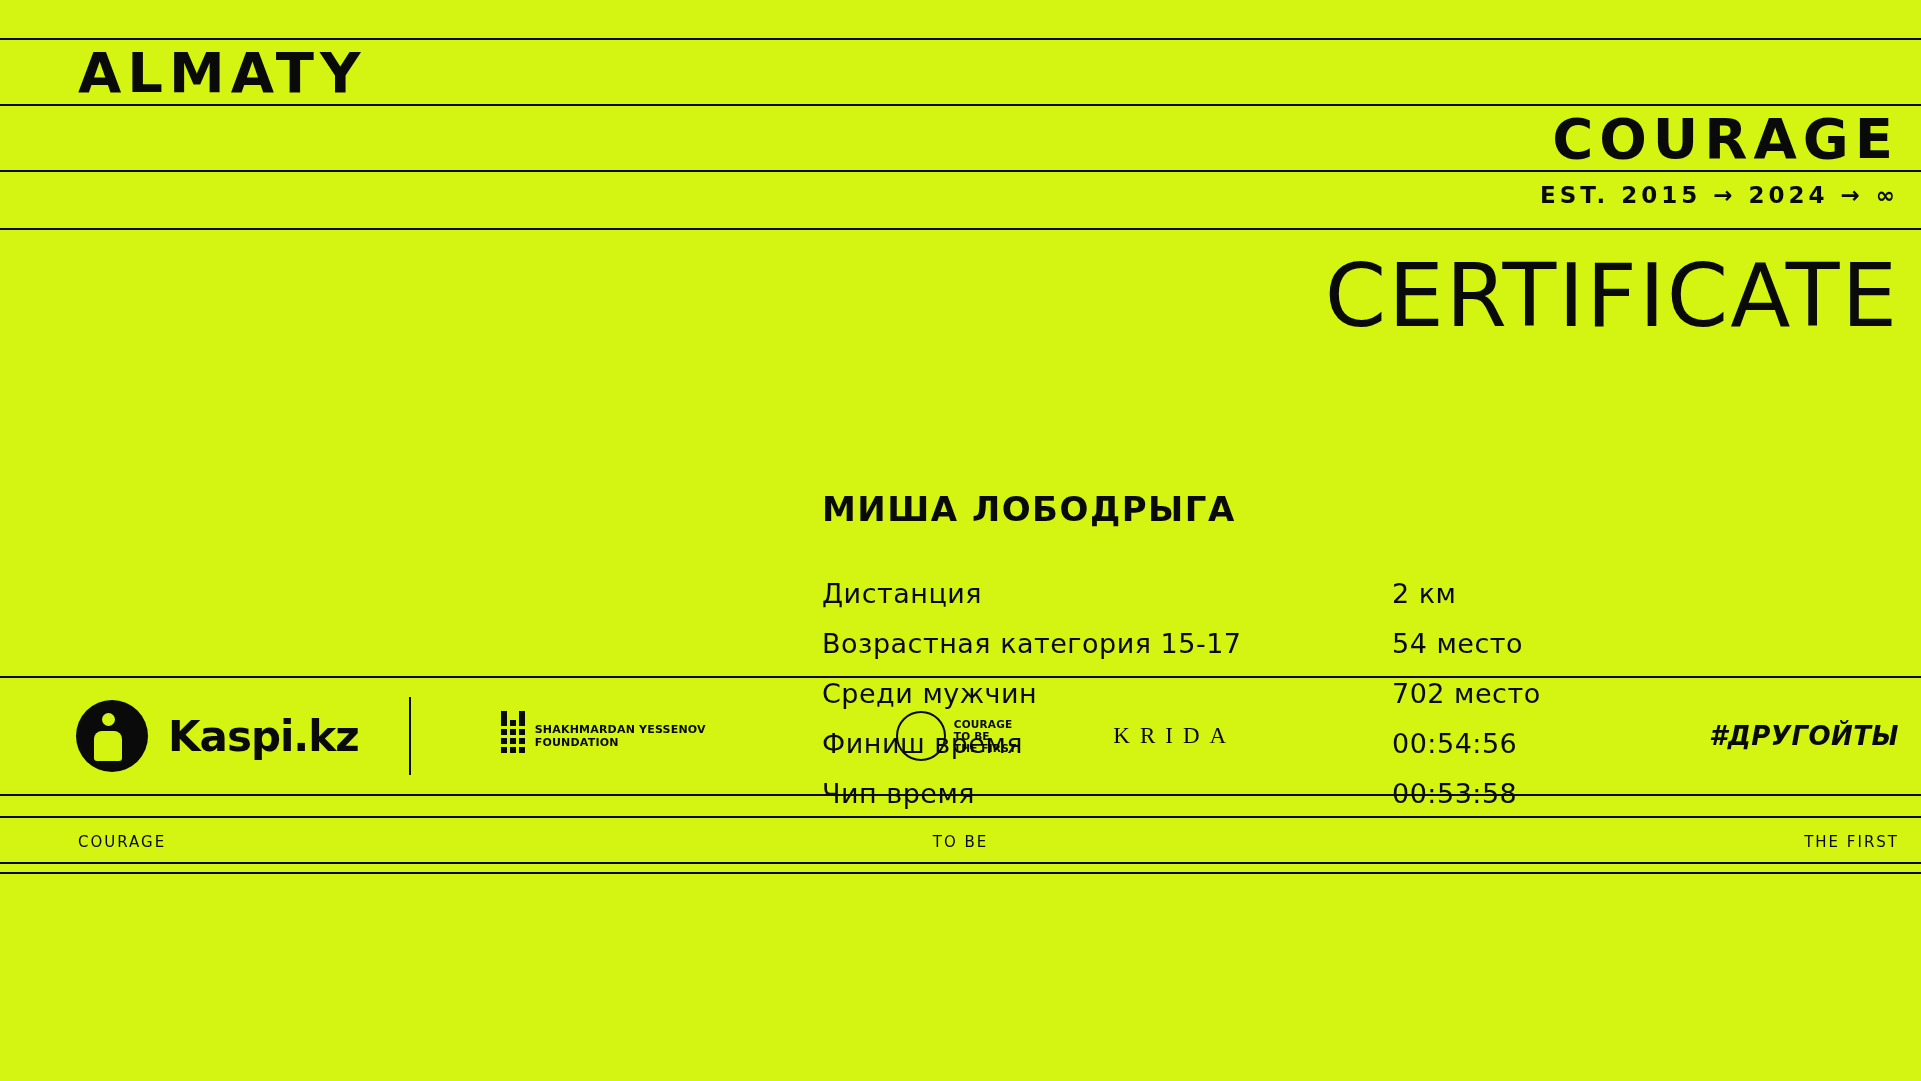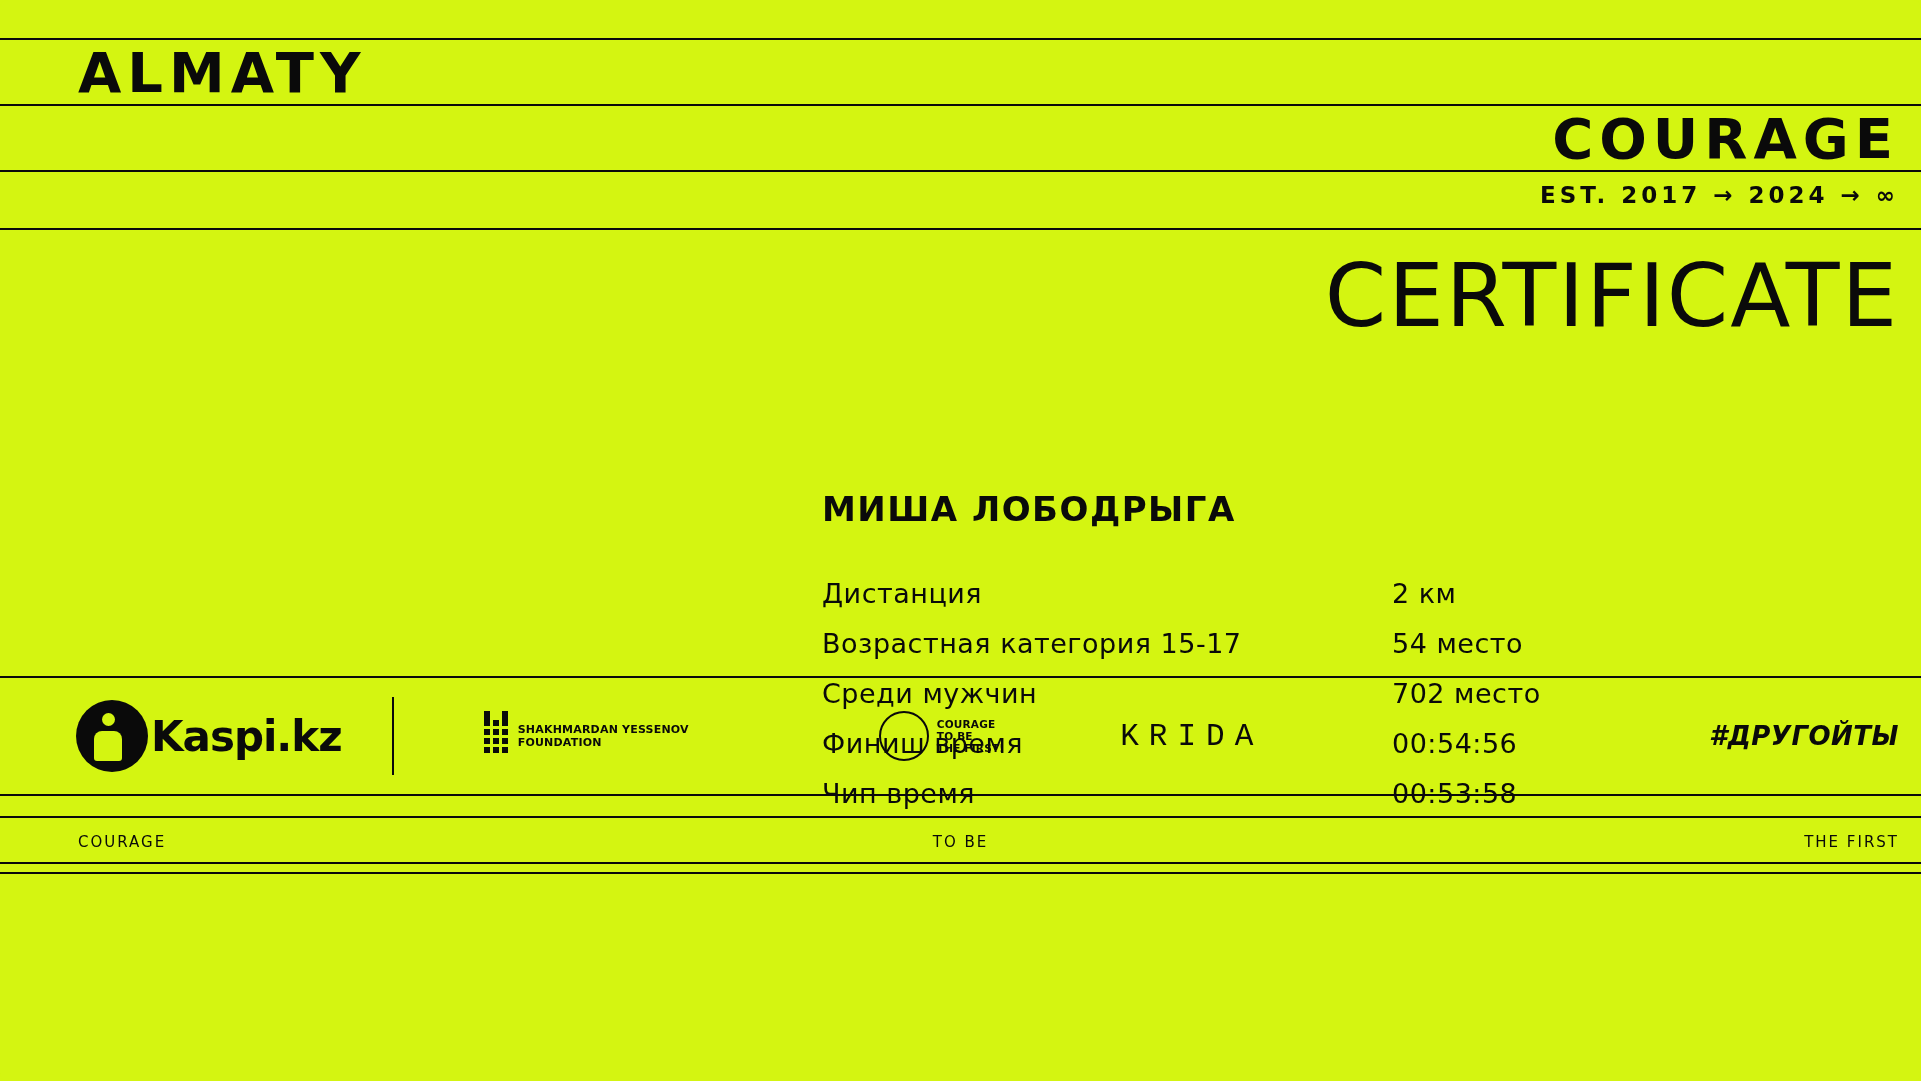--- a/index.html
+++ b/index.html
@@ -133,21 +133,21 @@
     display: flex;
     align-items: center;
     justify-content: center;
   }
 
   
   .kaspi {
     margin-left: 76px;
     display: flex;
     align-items: center;
-    gap: 3px;
+    gap: 20px;
   }
   .kaspi-mark {
     width: 72px;
     height: 72px;
     border-radius: 50%;
     background: #0a0a0a;
     position: relative;
   }
   .kaspi-mark::before {
     content: "";
@@ -230,25 +230,25 @@
   .cfund-text {
     font-size: 10.5px;
     font-weight: 700;
     line-height: 12px;
     letter-spacing: 0.2px;
     font-family: "DejaVu Sans", sans-serif;
   }
 
   
   .krida {
-    margin-left: 116px;
-    font-size: 31px;
+    margin-left: 92px;
+    font-size: 23px;
     font-weight: 500;
     letter-spacing: 10px;
-    font-family: Liberation Mono, monospace;
+    font-family: Liberation Serif, serif;
   }
 
   
   .drugoyty {
     position: absolute;
     right: 22px;
     font-size: 26px;
     font-weight: 700;
     font-style: italic;
     letter-spacing: 0.5px;
@@ -285,21 +285,21 @@
   <div class="rule r3"></div>
   <div class="rule r4"></div>
   <div class="rule r5"></div>
   <div class="rule r6"></div>
   <div class="rule r7"></div>
   <div class="rule r8"></div>
   <div class="rule r9"></div>
 
   <div class="almaty">ALMATY</div>
   <div class="marathon">COURAGE</div>
-  <div class="est">EST. 2017 → 2024 → ∞</div>
+  <div class="est">EST. 2015 → 2024 → ∞</div>
 
   <div class="cert-title">CERTIFICATE</div>
 
   <div class="athlete-name">МИША ЛОБОДРЫГА</div>
 
   <div class="results">
     <div class="result-row">
       <div class="result-label">Дистанция</div>
       <div class="result-value">2 км</div>
     </div>

